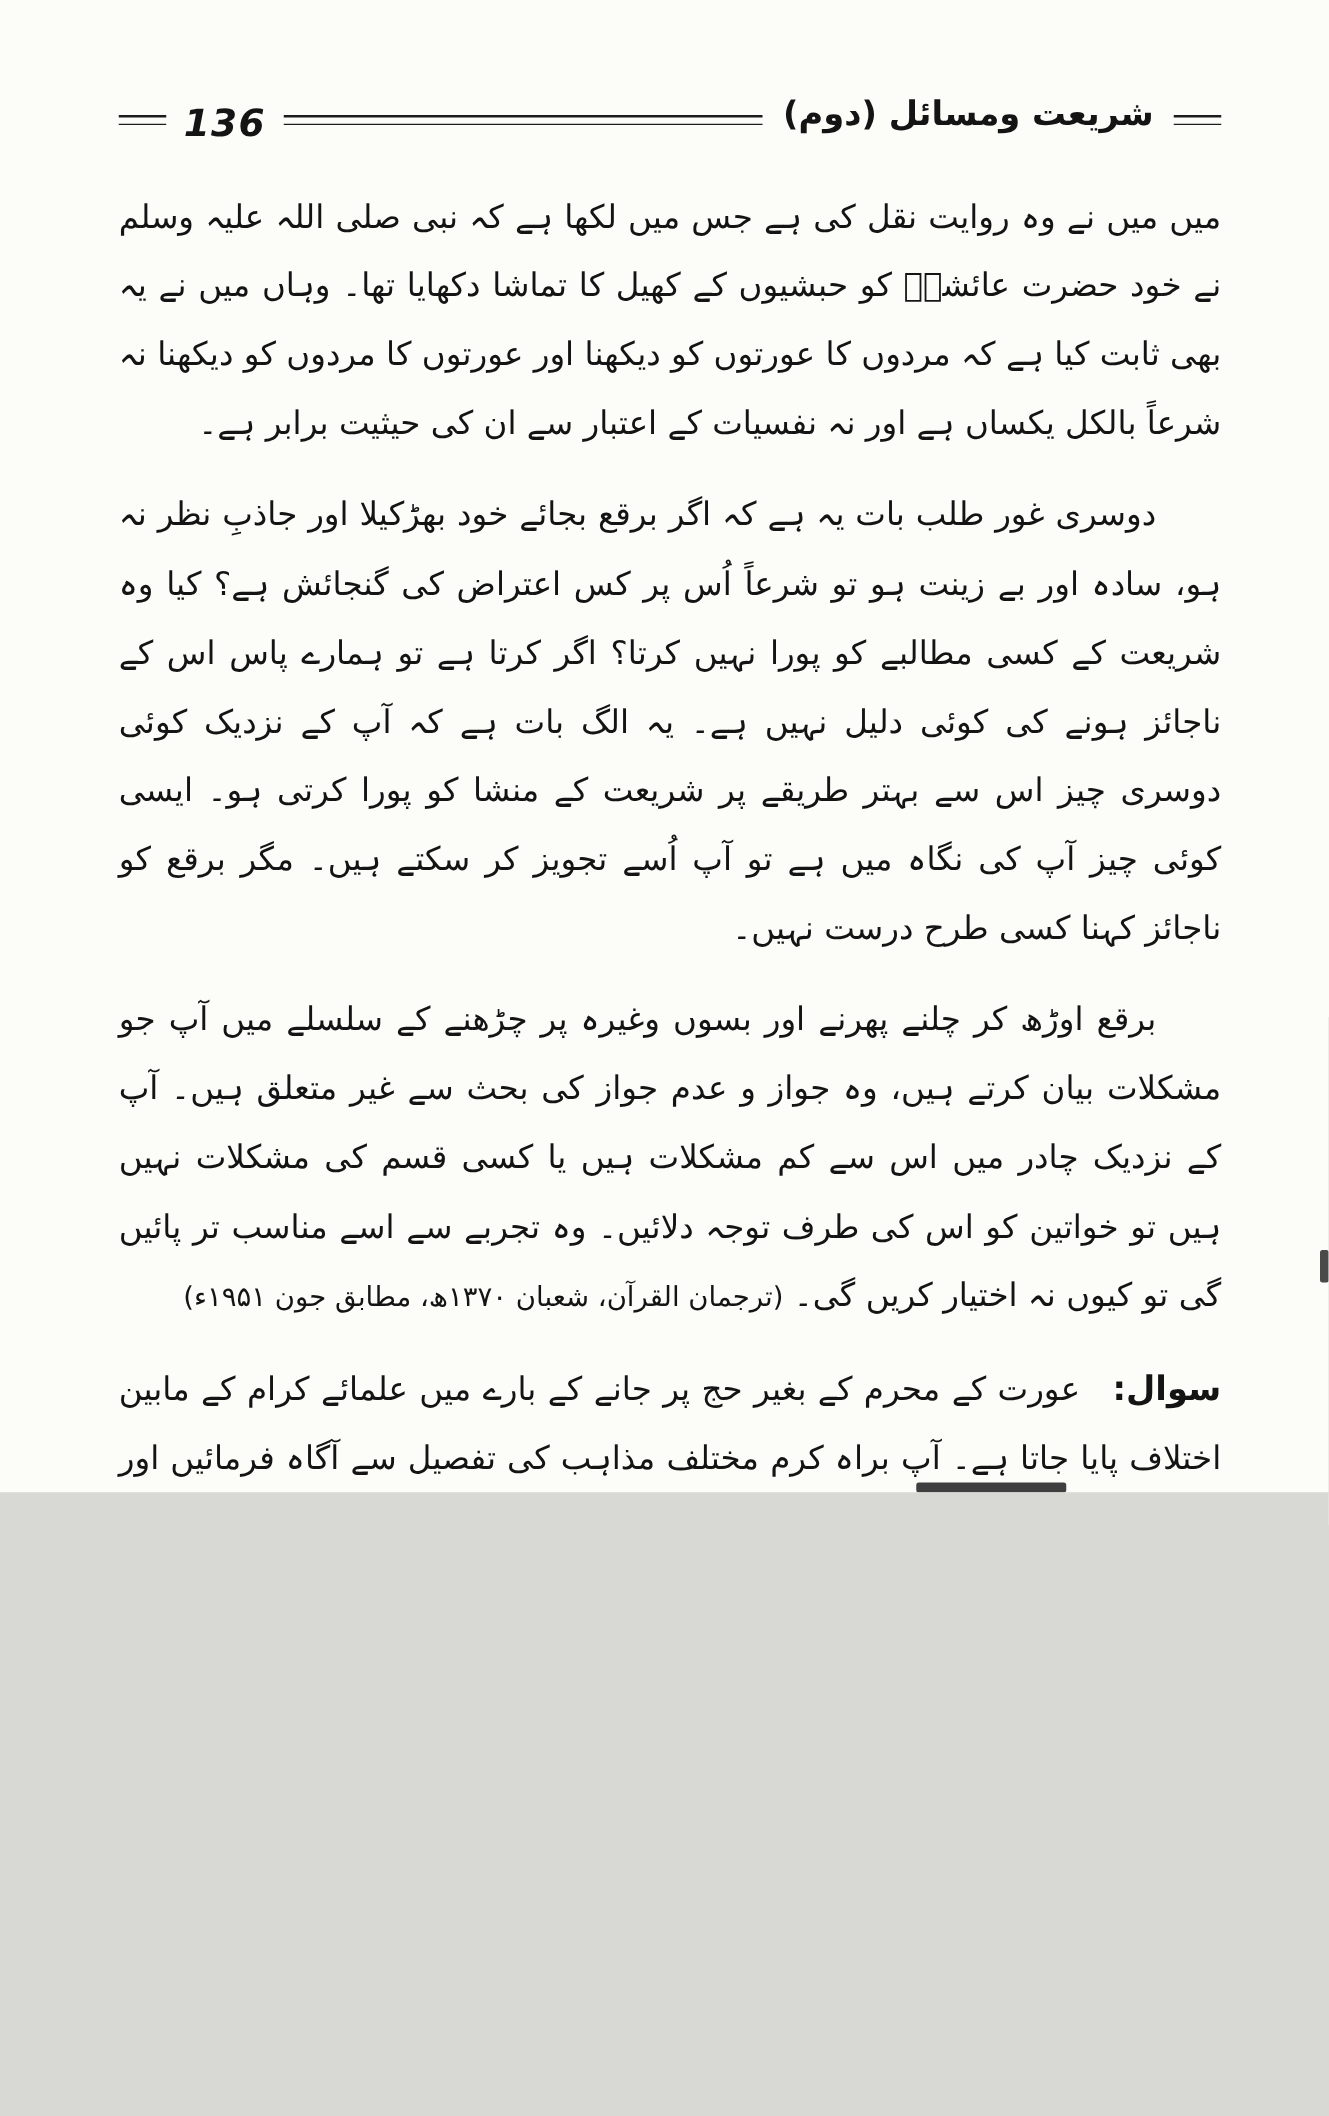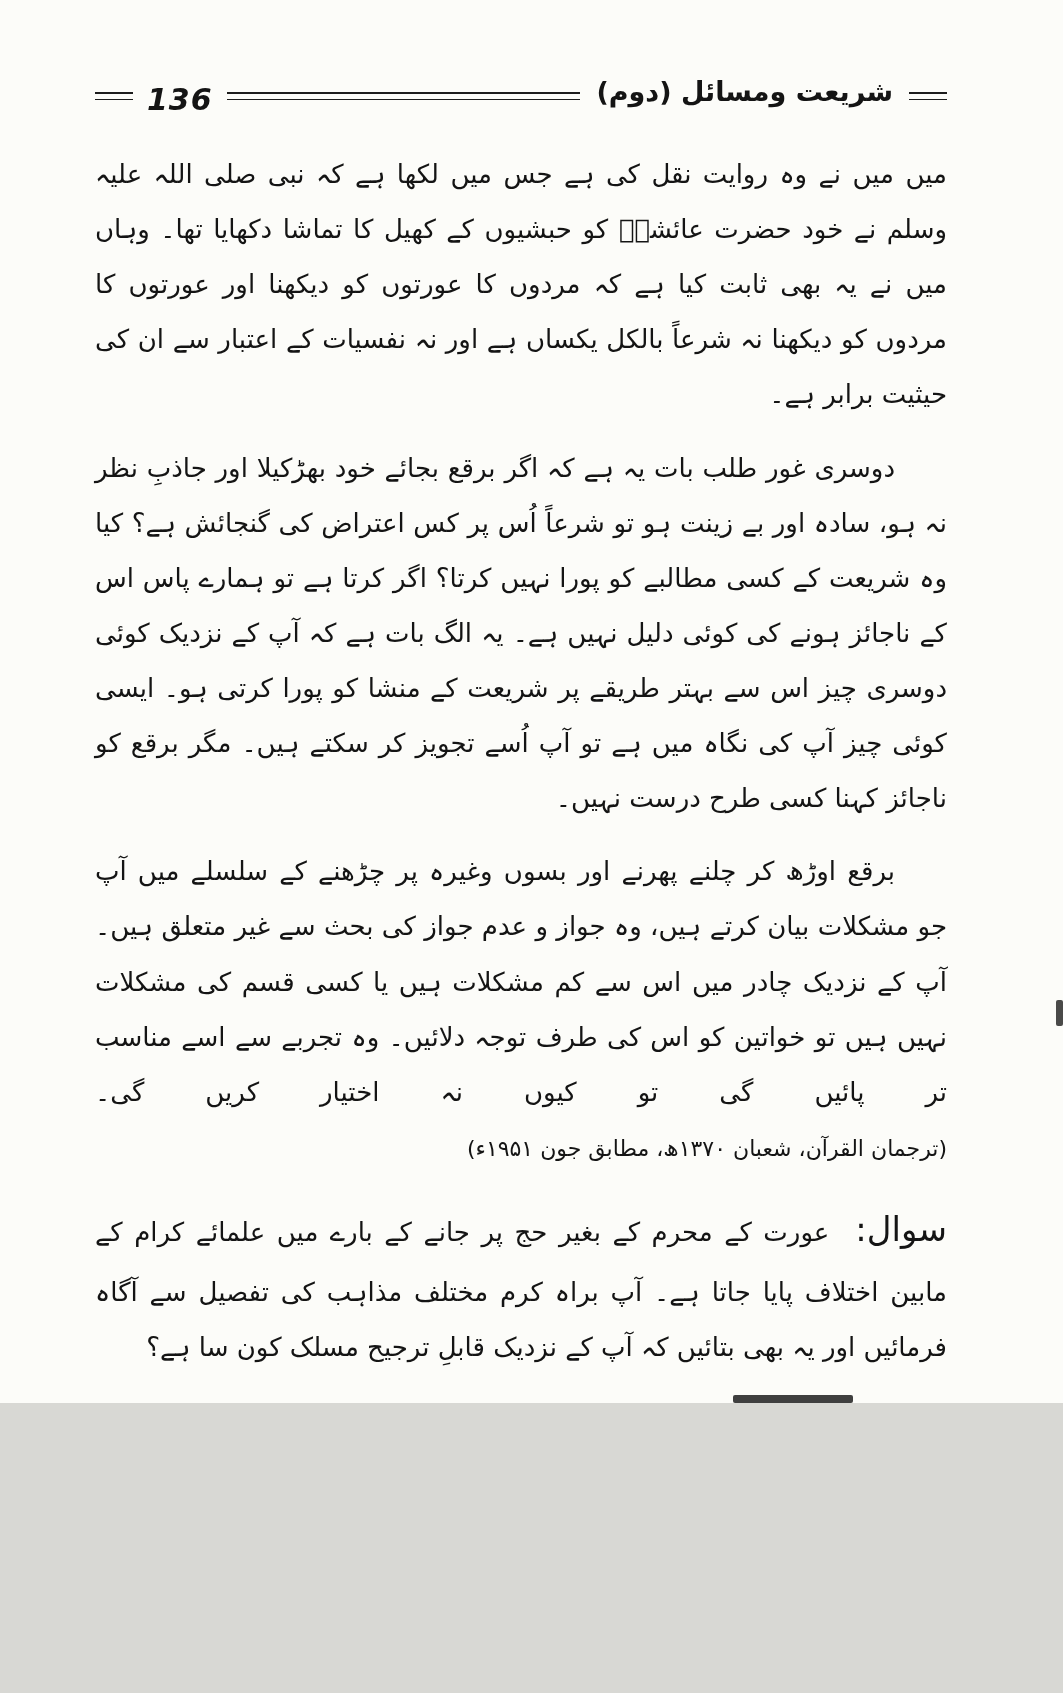--- a/index.html
+++ b/index.html
@@ -3,25 +3,25 @@
 <meta charset="utf-8">
 <style>
   html, body {
     margin: 0;
     padding: 0;
     background: #d8d8d4;
   }
   .scan-page {
     position: relative;
     width: 1063px;
-    height: 1403px;
+    height: 1194px;
     margin: 0 auto;
     background: #fcfcf9;
     box-sizing: border-box;
-    padding: 78px 116px 40px 95px;
+    padding: 78px 86px 40px 95px;
     direction: rtl;
     font-family: "DejaVu Sans", sans-serif;
     color: #141414;
     overflow: hidden;
   }
   
   .page-header {
     direction: ltr;
     display: flex;
     align-items: center;
@@ -63,22 +63,22 @@
   .ref-note {
     font-size: 22px;
     white-space: nowrap;
   }
   .section-heading {
     font-size: 36px;
     font-weight: bold;
     margin: 34px 0 26px 0;
   }
   .lead-label {
-    font-weight: normal;
-    font-size: 34px;
+    font-weight: bold;
+    font-size: 27px;
     padding-left: 26px;
   }
   .qa-block {
     font-size: 26px;
     line-height: 2.12;
     text-align: justify;
     margin: 0 0 18px 0;
   }
   .list-item {
     font-size: 26px;

